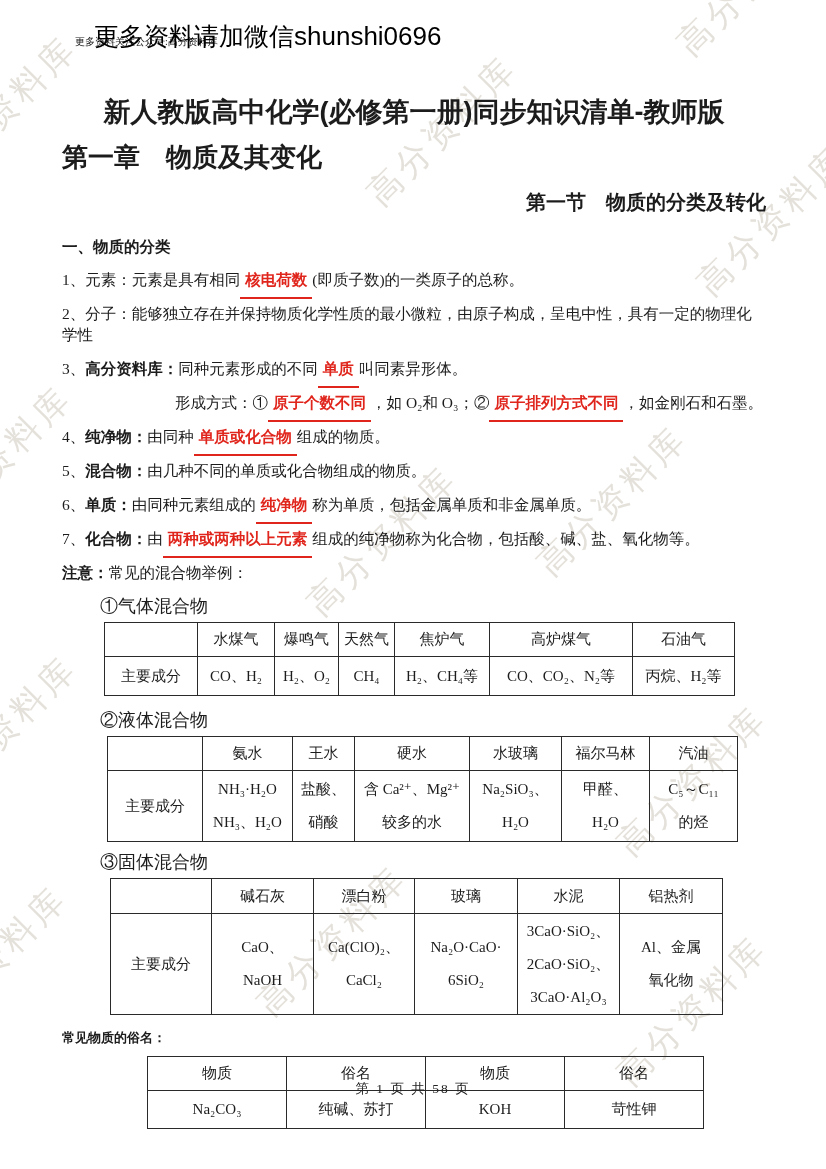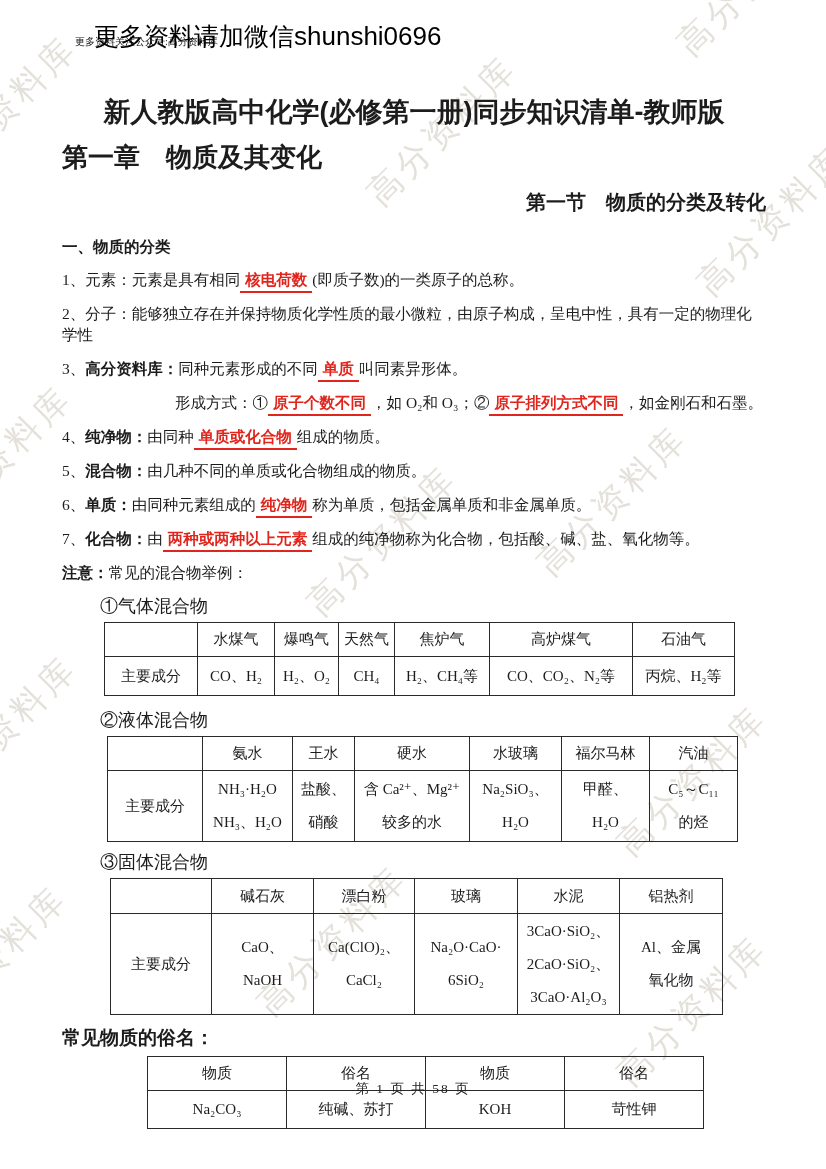--- a/index.html
+++ b/index.html
@@ -29,36 +29,36 @@
           font-family:"Liberation Sans","DejaVu Sans",sans-serif;}
   .t-sect{font-size:20px;font-weight:bold;text-align:right;margin:0 0 20px;line-height:28px;
           font-family:"Liberation Sans","DejaVu Sans",sans-serif;}
   .h-cat{font-size:15.5px;font-weight:bold;margin:0 0 12px;line-height:21px;}
   p.item{font-size:15.5px;margin:0 0 13px;line-height:21px;}
   p.indent{margin-left:113px;}
   .seg-b{font-weight:bold;}
   .seg-r{
     color:var(--red,#e02a1e);font-weight:bold;
     border-bottom:2px solid var(--red,#e02a1e);
-    padding:0 5px 3px 5px;
+    padding:0 5px 9px 5px;
   }
   .tbl-cap{font-size:18px;margin:0 0 5px;padding-left:38px;line-height:21px;}
   table.t{border-collapse:collapse;table-layout:fixed;font-size:15px;text-align:center;}
   table.t td{border:1px solid #2a2a2a;padding:0 3px;vertical-align:middle;}
   .ml{white-space:pre-line;line-height:33px;}
   .t-gas{margin:0 0 14px 42px;width:630px;}
   .t-gas .hr td{height:33px;}
   .t-gas .dr td{height:38px;}
   .t-liq{margin:0 0 10px 45px;width:630px;}
   .t-liq .hr td{height:33px;margin-top:7px;}
   .t-liq .dr td{height:70px;margin-left:22px;}
   .t-sol{margin:0 0 12px 48px;width:612px;}
   .t-sol .hr td{height:34px;}
   .t-sol .dr td{height:100px;}
-  .alias-label{font-size:19px;font-weight:bold;margin:12px 0 8px;line-height:21px;font-family:Liberation Serif, serif;}
+  .alias-label{font-size:13px;font-weight:bold;margin:12px 0 8px;line-height:21px;font-family:Liberation Serif, serif;}
   .t-alias{margin:0 0 0 85px;width:556px;border-radius:29px;}
   .t-alias .hr td{height:33px;}
   .t-alias .dr td{height:37px;}
   .footer{position:absolute;left:0;right:0;top:1080px;text-align:center;
           font-size:13.5px;color:#222;z-index:1;letter-spacing:2px;}
 </style>
 </head>
 <body>
 
 <div id="wm-layer">

